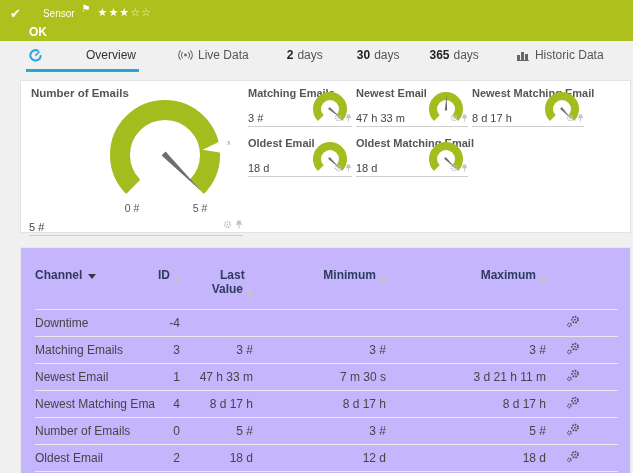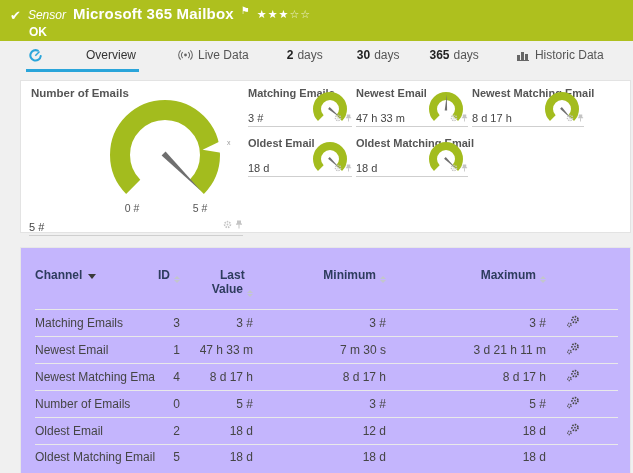--- a/index.html
+++ b/index.html
@@ -3,21 +3,21 @@
 <meta charset="utf-8">
 <style>
   html,body{margin:0;padding:0;}
   body{font-family:"Liberation Sans","DejaVu Sans",sans-serif;background:#f0f0f0;}
   .page{position:relative;width:633px;height:473px;background:#f0f0f0;overflow:hidden;}
 
   
   .topbar{position:absolute;left:0;top:0;right:0;height:41px;background:var(--brand-green,#aec01e);color:#fff;}
   .topbar-row{position:absolute;left:10px;top:5px;display:flex;align-items:baseline;gap:7px;white-space:nowrap;}
   .check{font-size:13px;font-weight:bold;position:relative;top:1px;font-family:"DejaVu Sans",sans-serif;}
-  .kind{font-style:italic;font-size:12px;}
+  .kind{font-size:10px;margin-left:15px;}
   .sensor-title{font-size:15px;font-weight:bold;letter-spacing:.2px;}
   .flag{font-size:10px;position:relative;top:-5px;font-family:"DejaVu Sans",sans-serif;}
   .stars{font-size:11px;letter-spacing:1px;position:relative;top:-1px;font-family:"DejaVu Sans",sans-serif;cursor:pointer;}
   .stars .empty{opacity:.75;}
   .status-ok{position:absolute;left:29px;top:25px;font-size:12px;font-weight:bold;}
 
   
   .tabs{position:absolute;left:0;top:41px;right:0;height:31px;display:flex;align-items:stretch;}
   .tab{display:flex;align-items:center;gap:5px;font-size:12px;color:#555;padding:0 3px;cursor:pointer;border-bottom:3px solid transparent;box-sizing:border-box;}
   .tab .tab-num{color:#222;font-weight:bold;margin-right:-1px;}
@@ -73,21 +73,20 @@
 </style>
 </head>
 <body>
 
 <div class="page">
 
   <header class="topbar">
     <div class="topbar-row">
       <span class="check">✔</span>
       <span class="kind">Sensor</span>
-      <span class="sensor-title">Microsoft 365 Mailbox</span>
       <span class="flag">⚑</span>
       <span class="stars"><span>★★★</span><span class="empty">☆☆</span></span>
     </div>
     <div class="status-ok">OK</div>
   </header>
 
   <nav class="tabs">
 
       <div class="tab t1 active">
         <span class="tab-icon">
@@ -313,20 +312,32 @@
               </span></th>
           <th><span>Maximum</span><span class="sort">
                 <i class="up"></i>
                 <i class="dn"></i>
               </span></th>
           <th></th>
         </tr>
       </thead>
       <tbody>
 
+          <tr>
+            <td class="c-name">Downtime</td>
+            <td>-4</td>
+            <td></td>
+            <td></td>
+            <td></td>
+            <td class="c-gear"><span class="gear-btn"><svg width="14" height="13" viewBox="0 0 14 13">
+                  <circle cx="9" cy="4.6" r="3" fill="none" stroke="#4a4a4a" stroke-width="1.7" stroke-dasharray="1.6 1.1"></circle>
+                  <circle cx="9" cy="4.6" r="0.9" fill="#4a4a4a"></circle>
+                  <circle cx="3.4" cy="9.8" r="1.7" fill="none" stroke="#4a4a4a" stroke-width="1.4" stroke-dasharray="1.1 0.9"></circle>
+                </svg></span></td>
+          </tr>
 
           <tr>
             <td class="c-name">Matching Emails</td>
             <td>3</td>
             <td>3 #</td>
             <td>3 #</td>
             <td>3 #</td>
             <td class="c-gear"><span class="gear-btn"><svg width="14" height="13" viewBox="0 0 14 13">
                   <circle cx="9" cy="4.6" r="3" fill="none" stroke="#4a4a4a" stroke-width="1.7" stroke-dasharray="1.6 1.1"></circle>
                   <circle cx="9" cy="4.6" r="0.9" fill="#4a4a4a"></circle>

